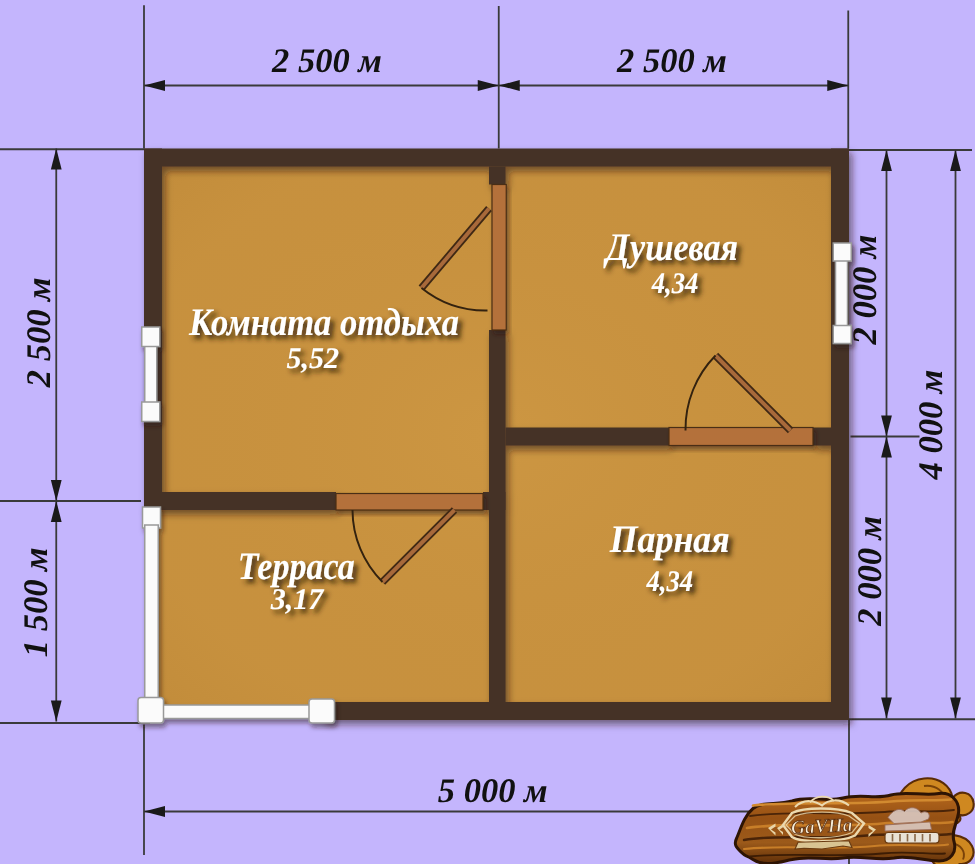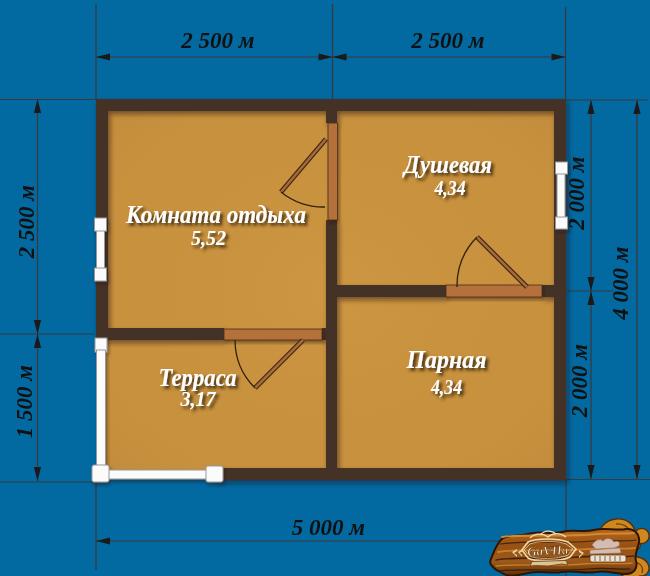--- a/index.html
+++ b/index.html
@@ -1,16 +1,16 @@
 <!DOCTYPE html>
 <html><head>
 <meta charset="utf-8">
 <style>
   html,body{margin:0;padding:0;background:#ffffff;}
-  #page{position:relative;width:650px;height:576px;background:#0369a1;overflow:hidden;}
+  #page{position:relative;width:650px;height:576px;background:#c4b5fd;overflow:hidden;}
   #page svg.main{filter:blur(0.35px);}
   svg text{font-family:"Liberation Serif", serif;}
 </style>
 </head>
 <body>
 <div id="page">
 <svg class="main" width="650" height="576" viewBox="0 0 650 576" xmlns="http://www.w3.org/2000/svg">
 <defs>
   <filter id="wsh" x="-30%" y="-30%" width="160%" height="160%">
     <feDropShadow dx="2" dy="3" stdDeviation="2.6" flood-color="#2a1608" flood-opacity="0.55"></feDropShadow>

